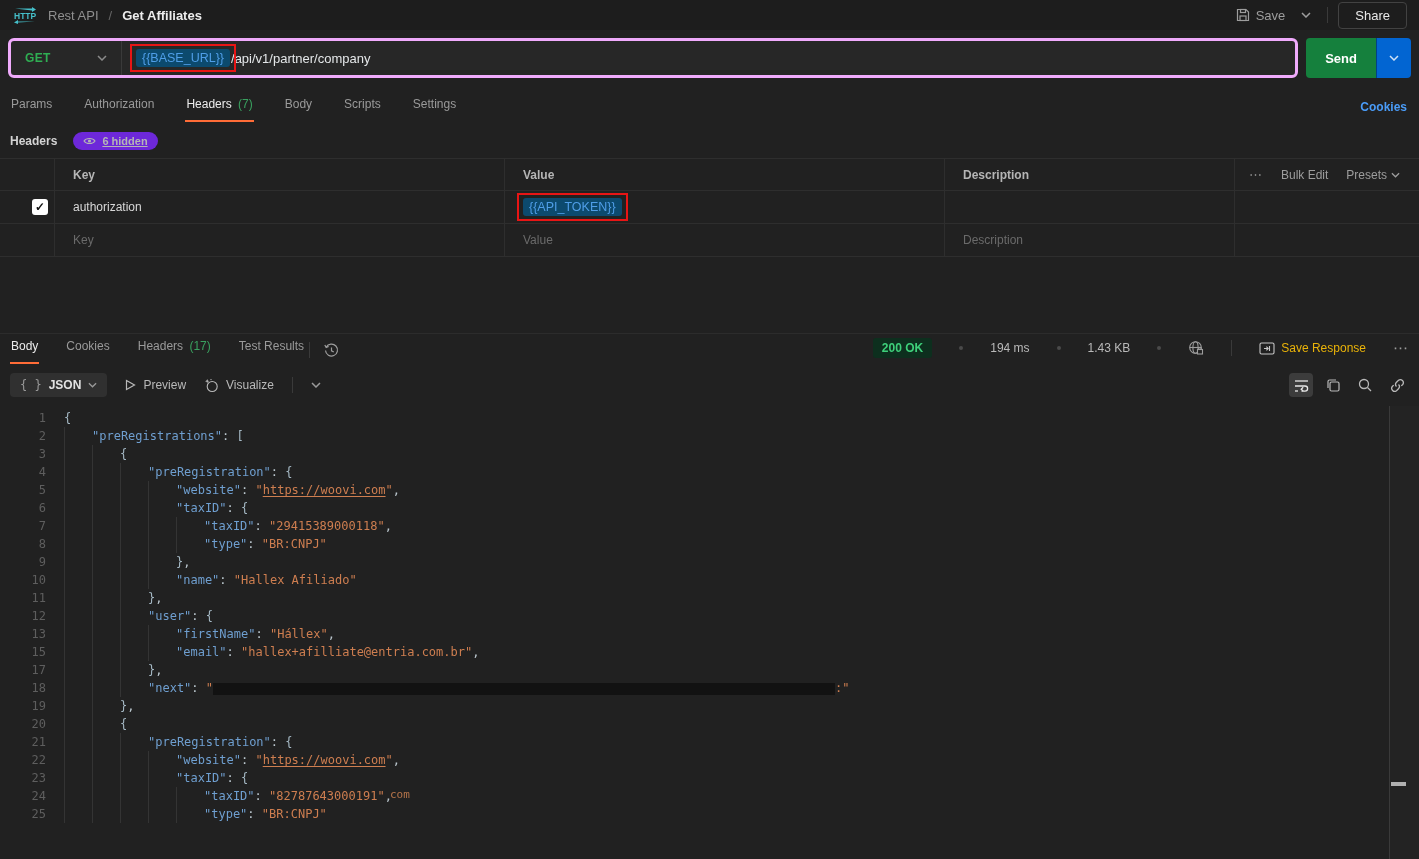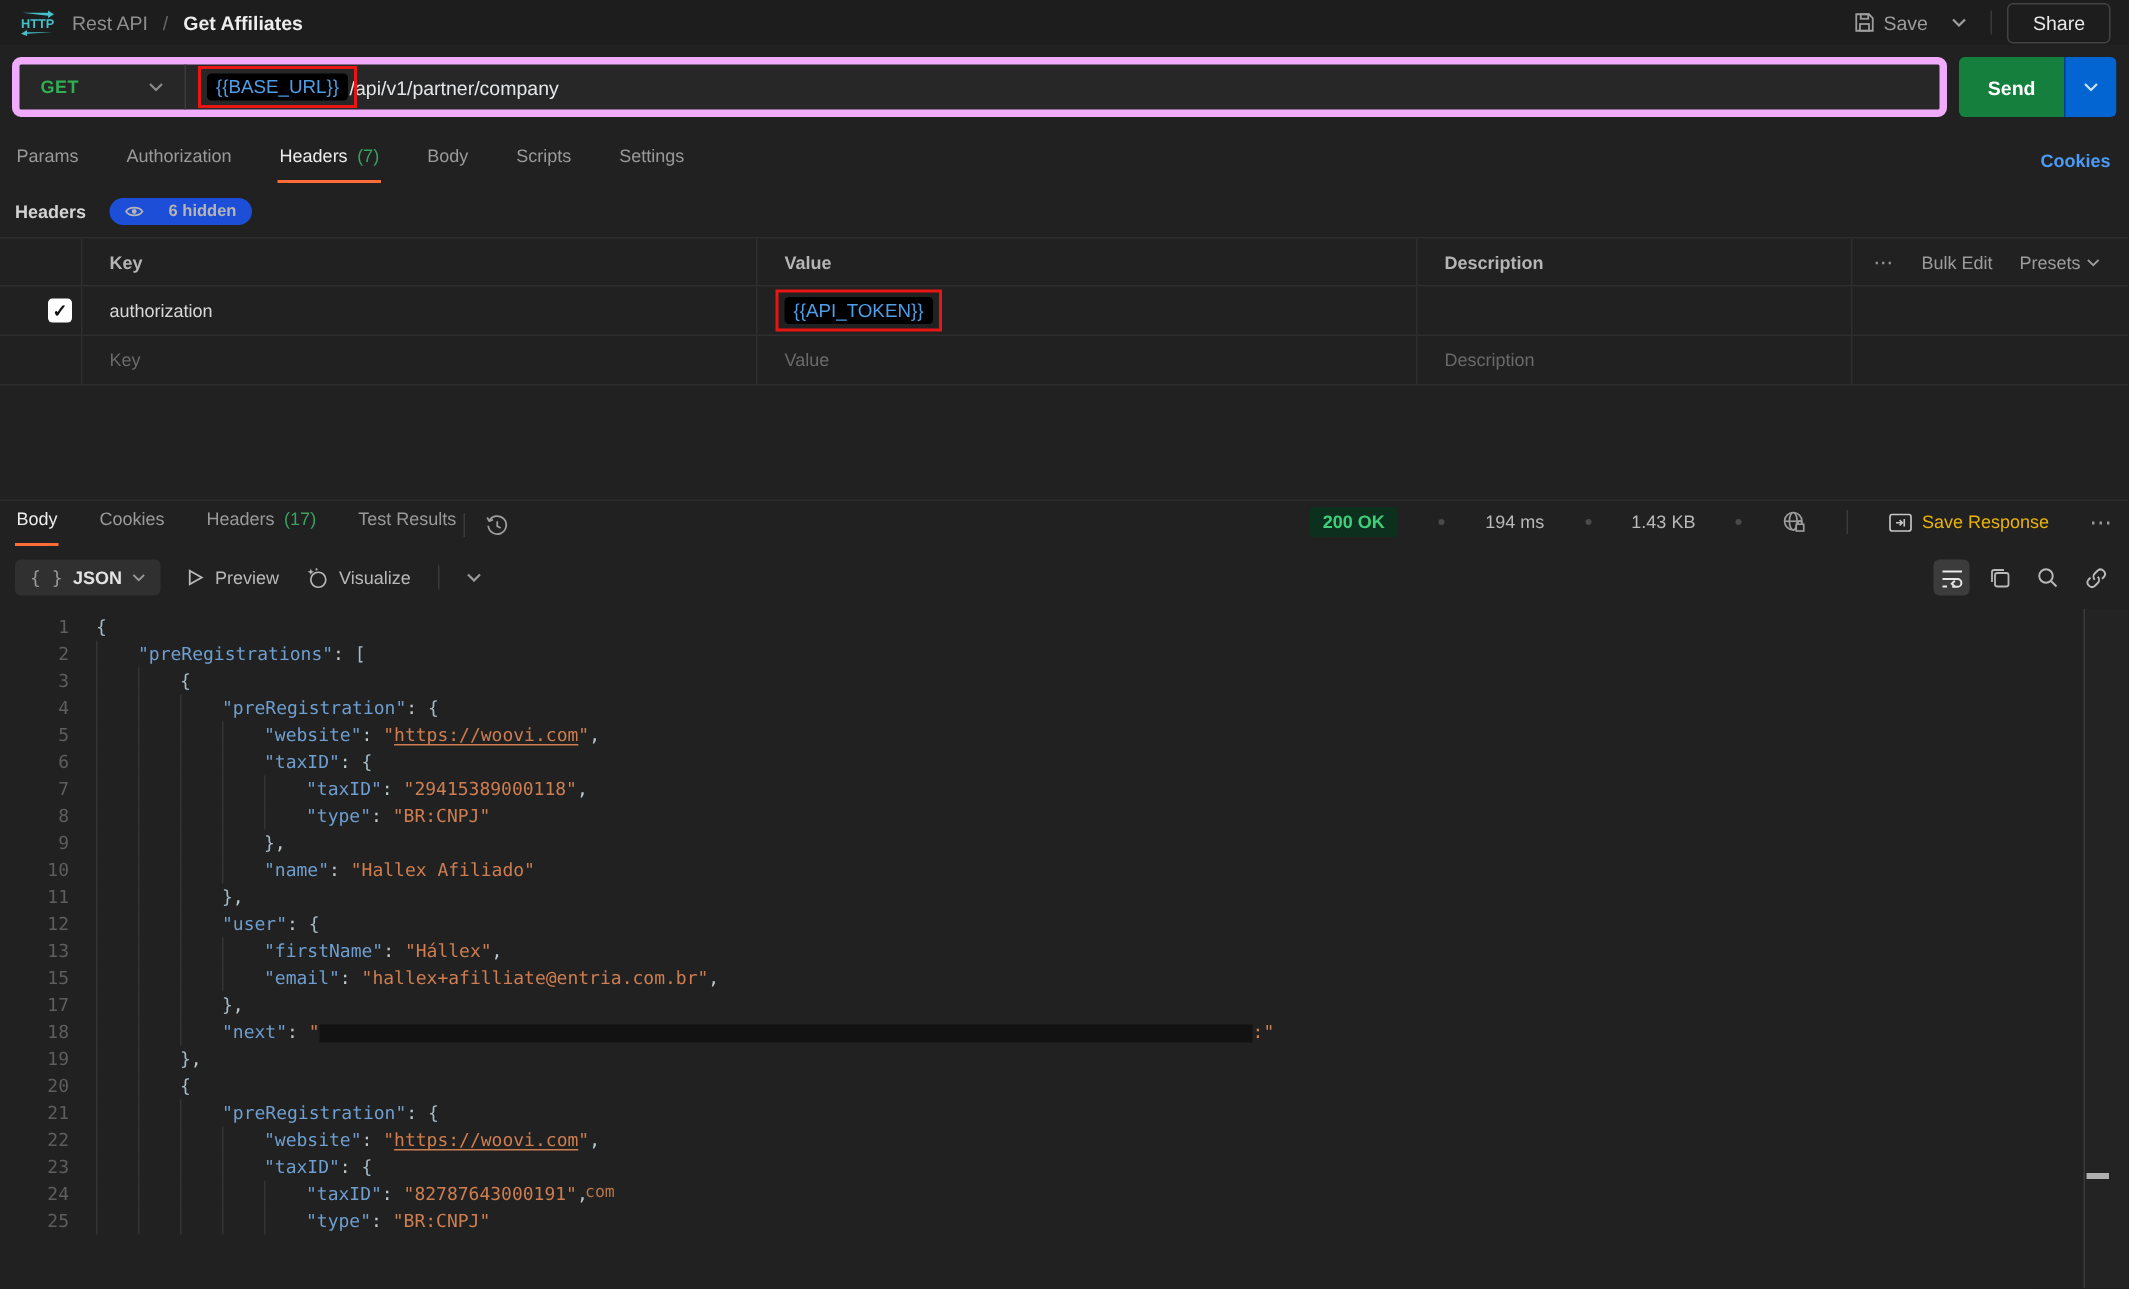--- a/index.html
+++ b/index.html
@@ -18,42 +18,42 @@
   .crumb-sep { color:#666; font-size:13px; }
   .crumb-title { color:#ededed; font-size:13px; font-weight:bold; }
   .top-actions { display:flex; align-items:center; gap:10px; }
   .save-btn { display:flex; align-items:center; gap:6px; color:#9d9d9d; font-size:13px; cursor:pointer; }
   .chev-btn { color:#9d9d9d; display:flex; align-items:center; padding:2px 6px; }
   .tdiv { width:1px; height:16px; background:#3a3a3a; }
   .share-btn { border:1px solid #424242; border-radius:4px; padding:5px 16px; color:#e8e8e8; font-size:13px; background:transparent; cursor:pointer; }
 
   
   .req-row { height:56px; display:flex; align-items:center; gap:8px; padding:0 8px; }
-  .req-bar { flex:1; height:40px; background:#272727; border:5px solid #f0abfc; border-radius:6px; display:flex; align-items:center; overflow:visible; }
+  .req-bar { flex:1; height:40px; background:#272727; border:3px solid #f0abfc; border-radius:6px; display:flex; align-items:center; overflow:visible; }
   .method { width:110px; padding:0 14px; display:flex; align-items:center; justify-content:space-between; cursor:pointer; }
   .method-label { color:#2fae53; font-weight:bold; font-size:12px; letter-spacing:.3px; }
   .url-area { display:flex; align-items:center; padding-left:14px; font-size:13px; gap:1px; }
-  .env-var { position:relative; background:#000000; color:#4f9ee8; padding:2px 6px; border-radius:3px; font-size:12.5px; }
+  .env-var { position:relative; background:#0c4a6e; color:#4f9ee8; padding:2px 6px; border-radius:3px; font-size:12.5px; }
   .red-box::after { content:""; position:absolute; inset:-5px -6px; border:2px solid #e81515; pointer-events:none; }
   .url-path { color:#e4e7e9; }
   .send-btn { height:40px; display:flex; border-radius:4px; overflow:hidden; cursor:pointer; }
   .send-main { background:#15803d; color:#fff; font-size:13px; font-weight:bold; display:flex; align-items:center; padding:0 19px; }
   .send-chev { background:#0265d2; width:35px; display:flex; align-items:center; justify-content:center; border-left:1px solid rgba(0,0,0,.35); color:#cfe2f7; }
 
   
   .req-tabs { height:38px; display:flex; align-items:center; gap:30px; padding:0 10px; position:relative; }
   .tab { padding:8px 1px 9px; color:#9a9a9a; cursor:pointer; font-size:12px; border-bottom:2px solid transparent; }
   .tab.active { color:#ececec; border-bottom-color:#ff6c37; }
   .tab .cnt { color:#39a05f; margin-left:3px; }
   .cookies-link { position:absolute; right:12px; bottom:10px; color:#4a9cf8; font-weight:bold; cursor:pointer; }
 
   
   .hdr-label-row { height:34px; display:flex; align-items:center; gap:16px; padding:0 10px; }
   .hdr-label { color:#d4d4d4; font-weight:bold; }
-  .hidden-pill { background:#1d4ed8; border-radius:11px; padding:3px 10px; display:flex; align-items:center; gap:16px; color:#b5b5b5; font-weight:bold; font-size:11px; cursor:pointer; }
+  .hidden-pill { background:#6d28d9; border-radius:11px; padding:3px 10px; display:flex; align-items:center; gap:6px; color:#b5b5b5; font-weight:bold; font-size:11px; cursor:pointer;text-decoration:underline; }
 
   
   .htable { width:100%; }
   .t-row { display:grid; grid-template-columns:55px 450px 440px 290px 1fr; height:33px; }
   .t-row.head { border-top:1px solid #2e2e2e; }
   .cell { border-bottom:1px solid #2e2e2e; display:flex; align-items:center; padding:0 18px; }
   .cell.br { border-right:1px solid #2e2e2e; }
   .cell.c0 { justify-content:flex-end; padding:0 6px; }
   .th { color:#b5b5b5; font-weight:bold; }
   .cell-val { color:#d8d8d8; }

